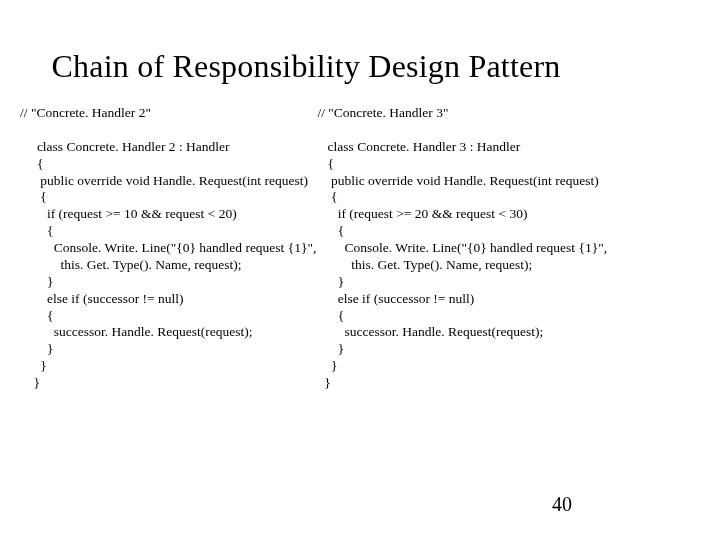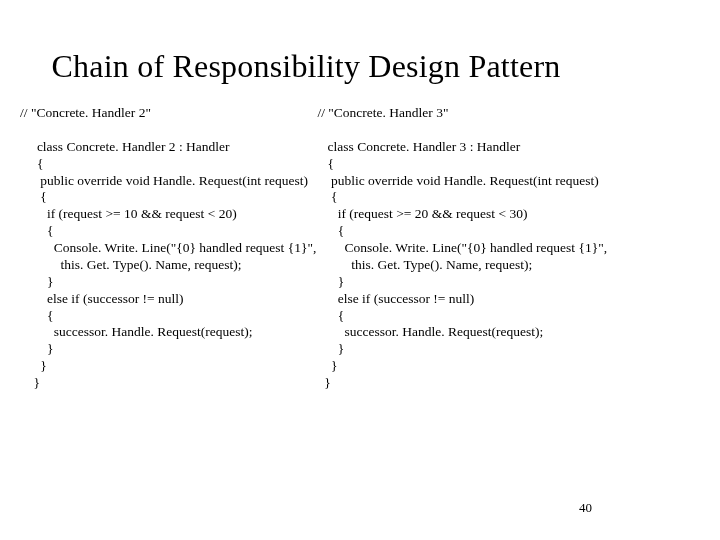--- a/index.html
+++ b/index.html
@@ -35,23 +35,23 @@
   }
   .col {
     width: 48%;
     font-size: 13.5px;
     line-height: 1.25;
     white-space: pre;
     font-family: "Times New Roman", Times, serif;
   }
   .page-num {
     position: absolute;
-    right: 20px;
+    right: 40px;
     bottom: 24px;
-    font-size: 13px;
+    font-size: 20px;
   }
 </style>
 </head>
 <body>
 
 <div class="slide">
 
   <div class="title">Chain of Responsibility Design Pattern</div>
 
   <div class="columns">

